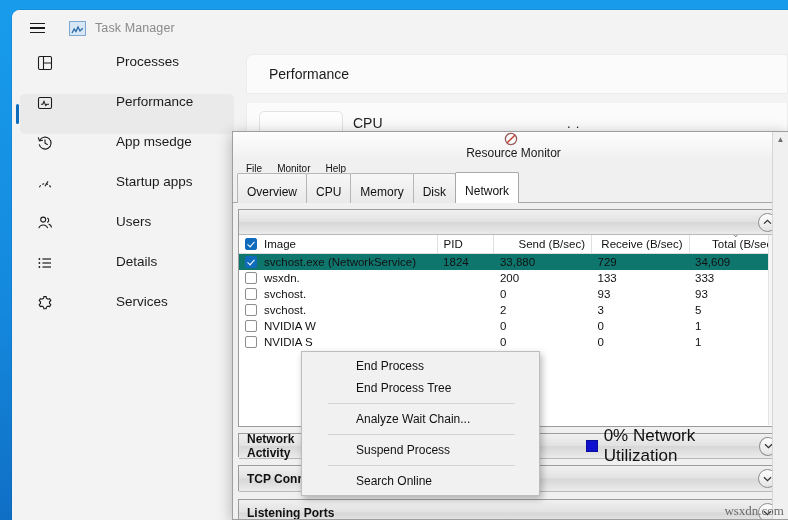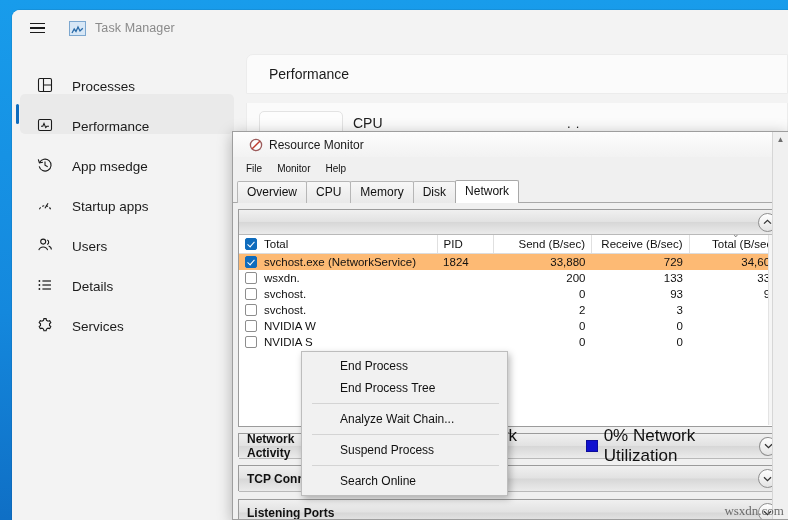--- a/index.html
+++ b/index.html
@@ -84,26 +84,27 @@
     width: 228px;
     background: #f3f3f3;
     padding-top: 8px;
     box-sizing: border-box;
     flex: none;
   }
   .nav-item {
     position: relative;
     height: 40px;
     display: flex;
-    align-items: flex-end;
+    align-items: flex-start;
     padding-left: 16px;
     box-sizing: border-box;
     border-radius: 5px;
     margin: 0 6px 0 8px;
     cursor: pointer;
+    gap: 44px;
   }
   .nav-item.selected { background: #eaeaea; }
   .nav-item.selected::before {
     content: "";
     position: absolute;
     left: -4px;
     top: 10px;
     bottom: 10px;
     width: 3px;
     border-radius: 2px;
@@ -178,22 +179,23 @@
     box-sizing: border-box;
     box-shadow: 0 3px 14px rgba(0,0,0,.28);
     font-size: 11.5px;
     color: #000;
     overflow: hidden;
   }
   .rm-titlebar {
     height: 25px;
     display: flex;
     align-items: center;
-    padding-left: 16px;
+    padding-left: 6px;
     background: linear-gradient(180deg,#fdfdfd,#f2f2f2);
+    flex-direction: column;
   }
   .rm-icon {
     width: 14px; height: 14px; flex: none;
     margin-right: 6px;
   }
   .rm-title { font-size: 12px; color: #1a1a1a; }
 
   .rm-menubar {
     height: 22px;
     display: flex;
@@ -213,21 +215,21 @@
     height: 24px;
     display: flex;
     align-items: flex-end;
     padding-left: 4px;
     border-bottom: 1px solid #a8a8a8;
     background: #f0f0f0;
     box-sizing: border-box;
   }
   .rm-tab {
     font-size: 12px;
-    padding: 3px 9px 4px 9px;
+    padding: 11px 9px 4px 9px;
     border: 1px solid #b6b6b6;
     border-bottom: none;
     background: linear-gradient(180deg,#f7f7f7,#e9e9e9);
     margin-right: -1px;
     border-radius: 2px 2px 0 0;
     color: #111;
     cursor: pointer;
     position: relative;
     top: 1px;
   }
@@ -298,27 +300,27 @@
     border-bottom: 1px solid #dcdcdc;
     background: #fff;
     text-align: right;
     color: #111;
     position: relative;
   }
   .rm-table th.lt { text-align: left; }
   .rm-table td {
     font-size: 11.5px;
     padding: 2px 6px;
-    text-align: right;
+    text-align: left;
     color: #111;
     white-space: nowrap;
     overflow: hidden;
   }
   .rm-table td.lt { text-align: left; }
-  .rm-table tr.sel td { background: #fdba74; }
+  .rm-table tr.sel td { background: #0f766e; }
   .cb {
     width: 12px; height: 12px;
     border: 1px solid #8d8d8d;
     background: #fff;
     border-radius: 2px;
     display: inline-block;
     vertical-align: -2px;
     margin-right: 7px;
     box-sizing: border-box;
   }
@@ -345,21 +347,21 @@
 
   
   .ctx-menu {
     position: absolute;
     left: 68px;
     top: 148px;
     width: 205px;
     background: #f1f1f1;
     border: 1px solid #bdbdbd;
     box-shadow: 2px 3px 7px rgba(0,0,0,.28);
-    padding: 3px 0;
+    padding: 3px 16px;
     z-index: 30;
   }
   .ctx-item {
     font-size: 12px;
     padding: 4px 10px 4px 38px;
     color: #111;
     cursor: default;
     white-space: nowrap;
   }
   .ctx-item.disabled { color: #a3a3a3; }
@@ -558,21 +560,21 @@
           <colgroup>
             <col style="width:195px">
               <col style="width:56px">
               <col style="width:96px">
               <col style="width:96px">
               <col style="width:92px">
           </colgroup>
           <thead>
             <tr>
               <th class="lt">
-                <span class="cb checked"></span><span>Total</span>
+                <span class="cb checked"></span><span>Image</span>
               </th>
               <th class="lt">PID</th>
               <th>Send (B/sec)</th>
               <th>Receive (B/sec)</th>
               <th>
                 <span class="sort-caret">⌄</span>
                 <span>Total (B/sec)</span>
               </th>
             </tr>
           </thead>

